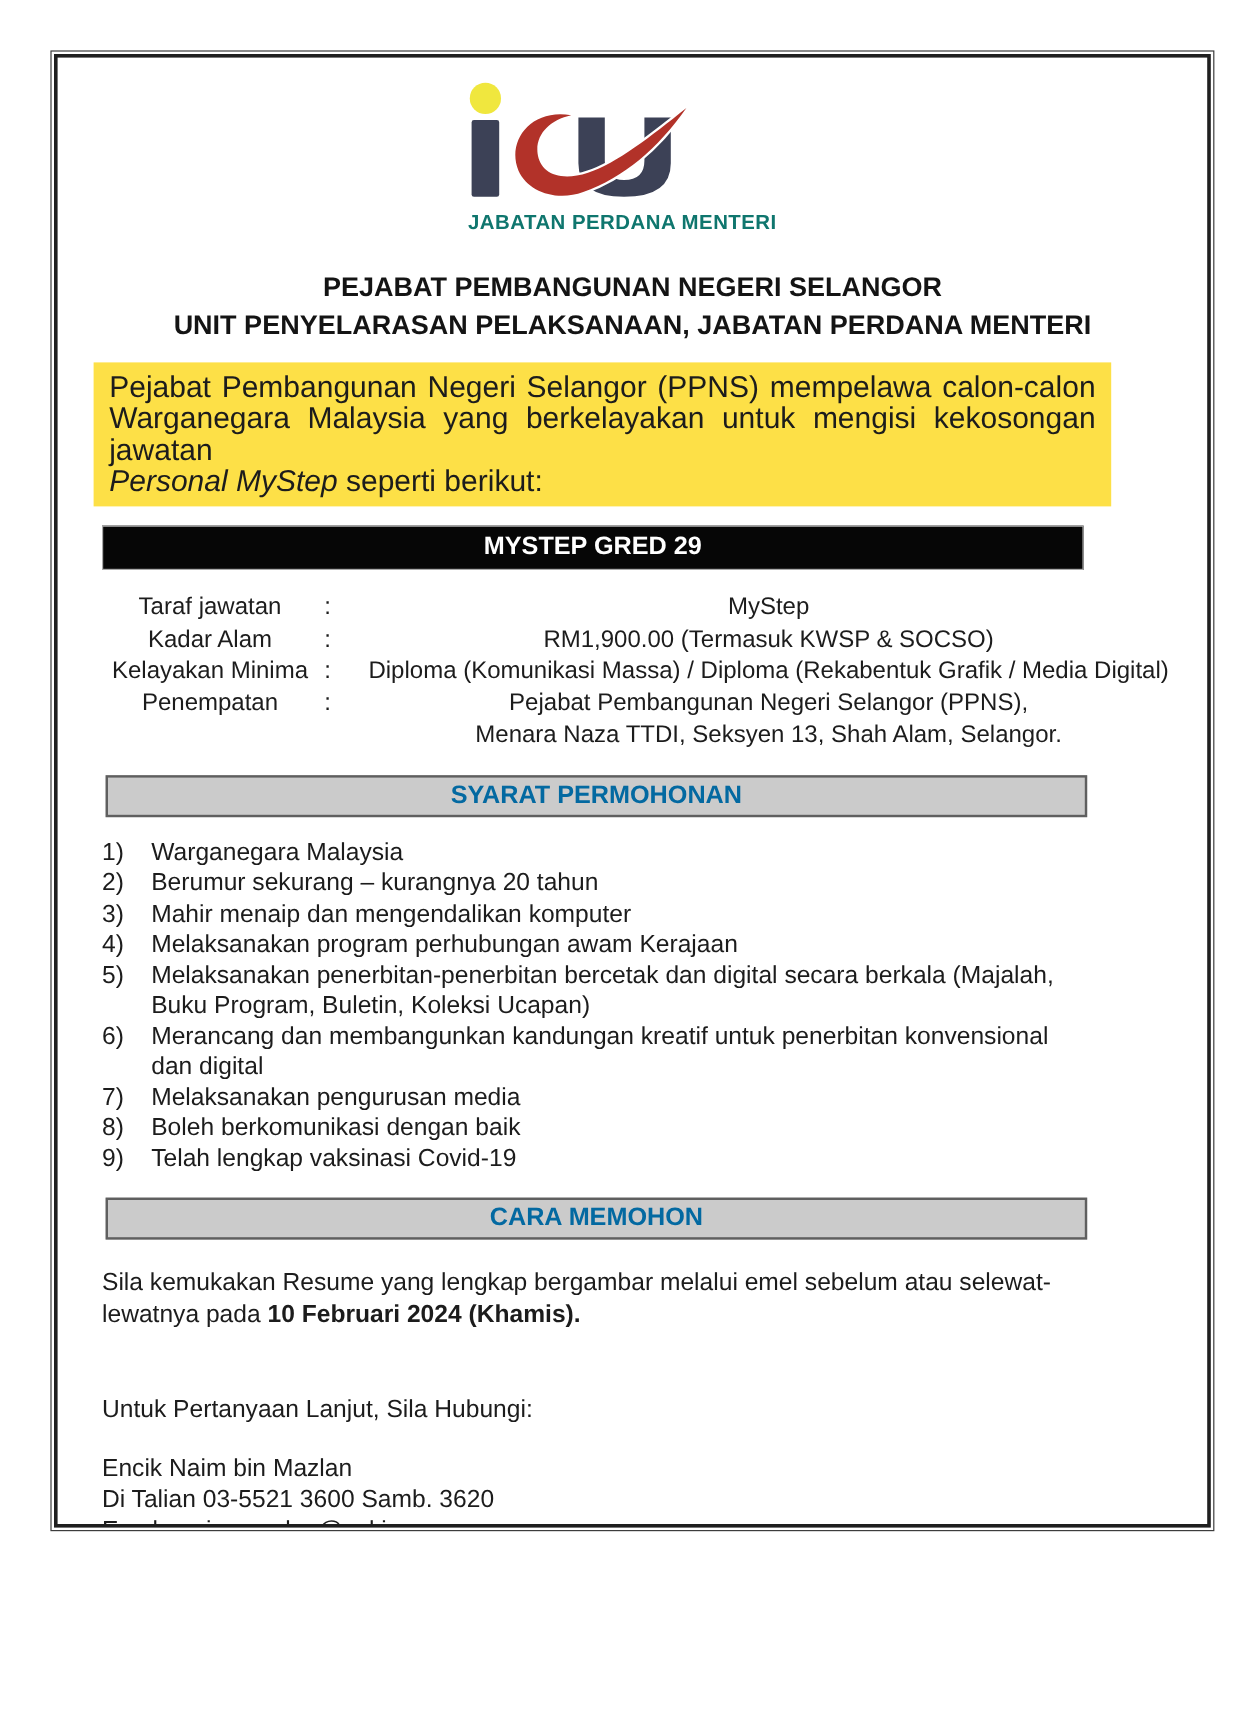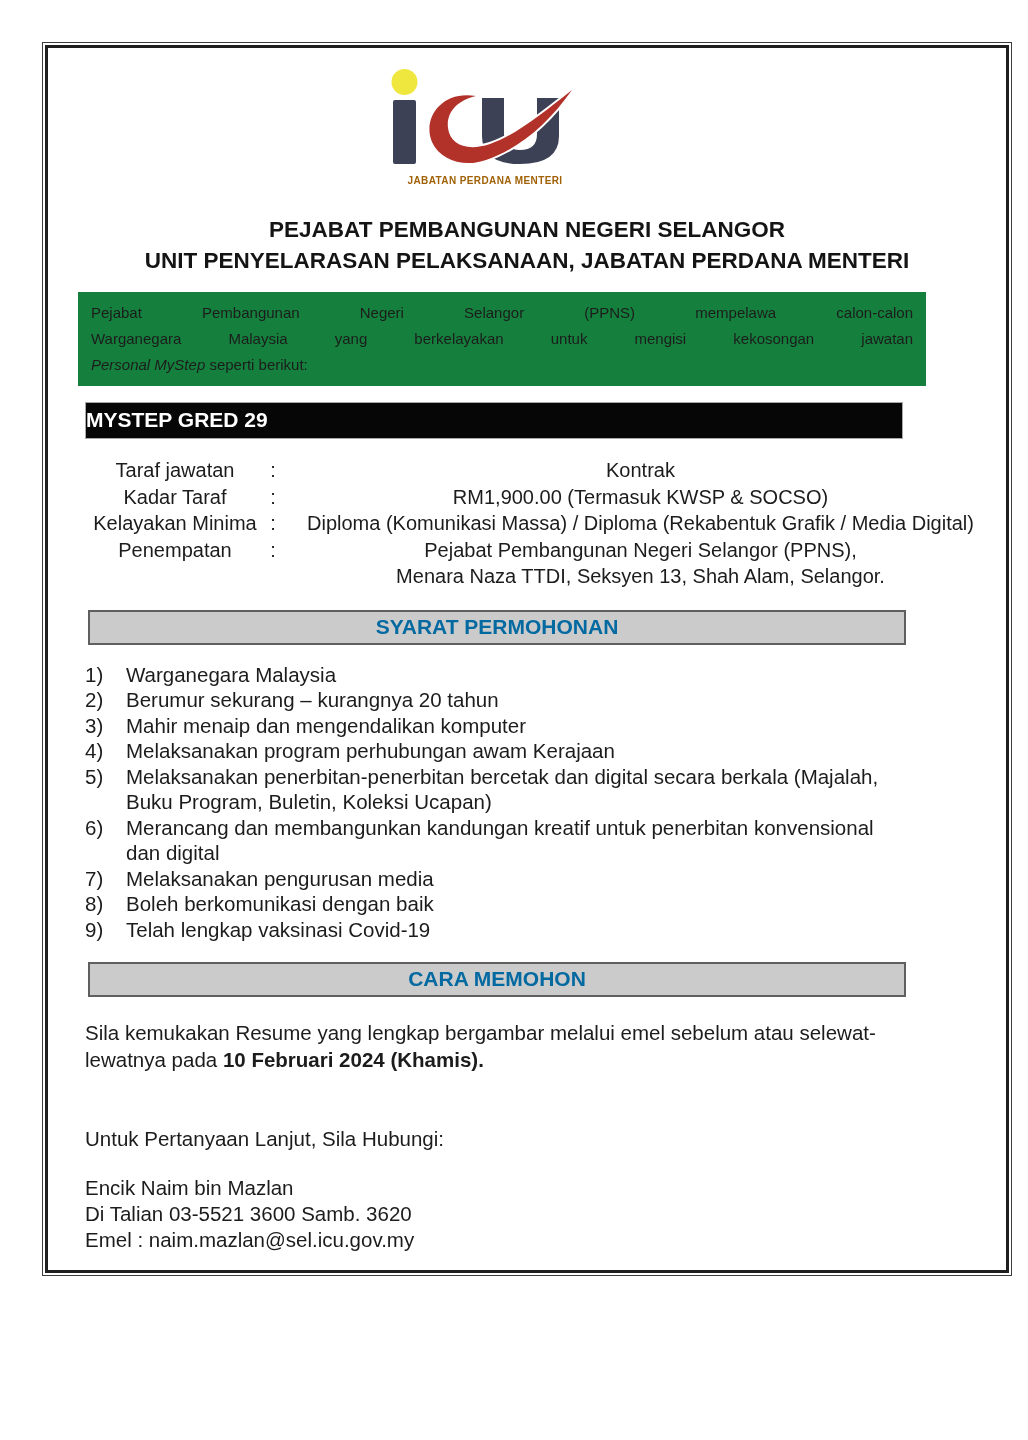--- a/index.html
+++ b/index.html
@@ -8,37 +8,37 @@
     font-family:"Liberation Sans","DejaVu Sans",sans-serif;color:#1c1c1c;
   }
   .sheet{
     position:absolute;left:45px;top:45px;width:958px;height:1222px;
     background:#fff;border:3px solid #1f1f1f;outline:1px solid #3d3d3d;outline-offset:2px;
     box-sizing:content-box;overflow:hidden;
   }
   
   .logo{width:190px;margin:14px 0 0 342px;text-align:center;}
   .logo-caption{
-    margin-top:3px;font-size:10px;font-weight:bold;color:#a16207;
+    margin-top:3px;font-size:17px;font-weight:bold;color:#0f766e;
     letter-spacing:0.4px;white-space:nowrap;
   }
   
   .org-header{margin-top:28px;text-align:center;font-weight:bold;font-size:22.5px;line-height:31px;color:#141414;}
   
   .intro{
-    margin:16px 80px 0 30px;background:#15803d;
-    padding:8px 13px;font-size:15px;line-height:26px;
+    margin:16px 80px 0 30px;background:#fde047;
+    padding:8px 13px;font-size:25px;line-height:26px;
   }
   .jline{text-align:justify;text-align-last:justify;}
   .it{font-style:italic;}
   .b{font-weight:bold;}
   
   .banner{
     margin:16px 103px 0 37px;background:#060606;color:#ffffff;
-    border:1px solid #a9a9a9;text-align:left;
+    border:1px solid #a9a9a9;text-align:center;
     font-weight:bold;font-size:21px;padding:5px 0 6px 0;
   }
   
   .details{margin:18px 6px 0 37px;font-size:20px;line-height:26.5px;}
   .drow{display:flex;text-align:center;}
   .dlabel{width:180px;flex:none;}
   .dcolon{width:16px;flex:none;}
   .dvalue{flex:1;}
   .dvalue div, .dvalue{white-space:nowrap;}
   
@@ -83,24 +83,24 @@
     <div class="jline">Warganegara Malaysia yang berkelayakan untuk mengisi kekosongan jawatan</div>
     <div><span class="it">Personal MyStep</span><span> seperti berikut:</span></div>
   </div>
 
   <div class="banner">MYSTEP GRED 29</div>
 
   <div class="details">
     <div class="drow">
       <div class="dlabel">Taraf jawatan</div>
       <div class="dcolon">:</div>
-      <div class="dvalue">Kontrak</div>
+      <div class="dvalue">MyStep</div>
     </div>
     <div class="drow">
-      <div class="dlabel">Kadar Taraf</div>
+      <div class="dlabel">Kadar Alam</div>
       <div class="dcolon">:</div>
       <div class="dvalue">RM1,900.00 (Termasuk KWSP &amp; SOCSO)</div>
     </div>
     <div class="drow">
       <div class="dlabel">Kelayakan Minima</div>
       <div class="dcolon">:</div>
       <div class="dvalue">Diploma (Komunikasi Massa) / Diploma (Rekabentuk Grafik / Media Digital)</div>
     </div>
     <div class="drow">
       <div class="dlabel">Penempatan</div>

